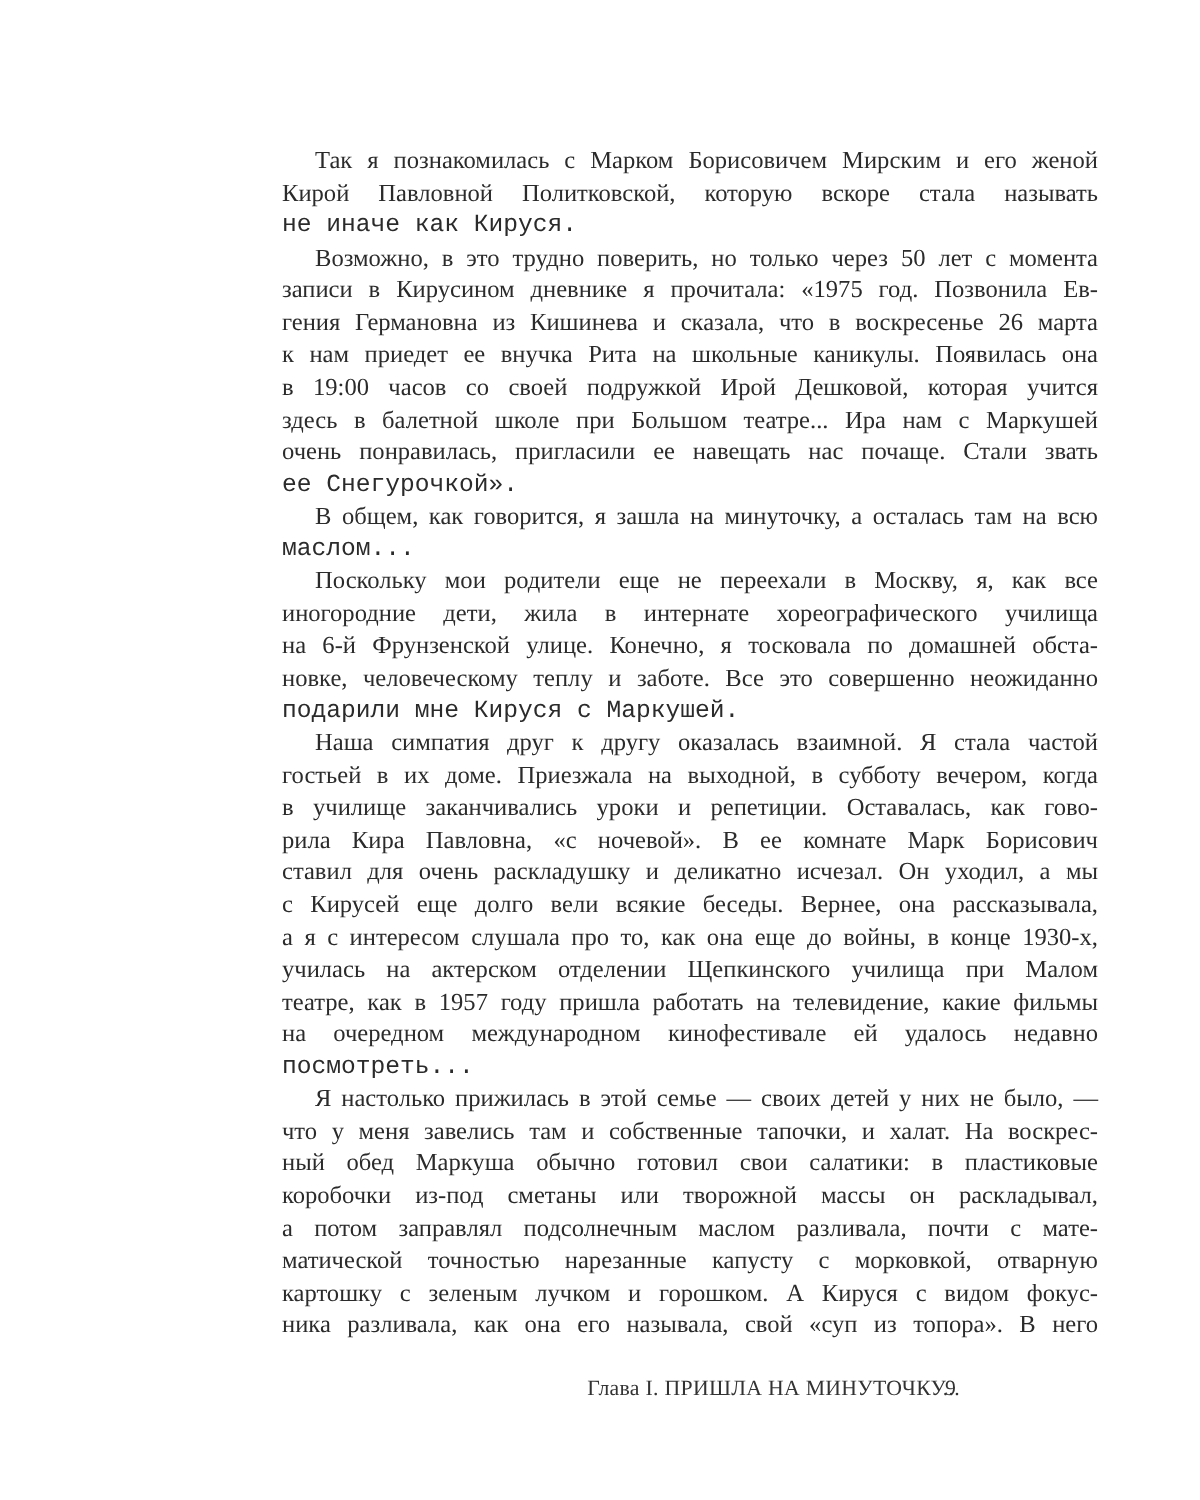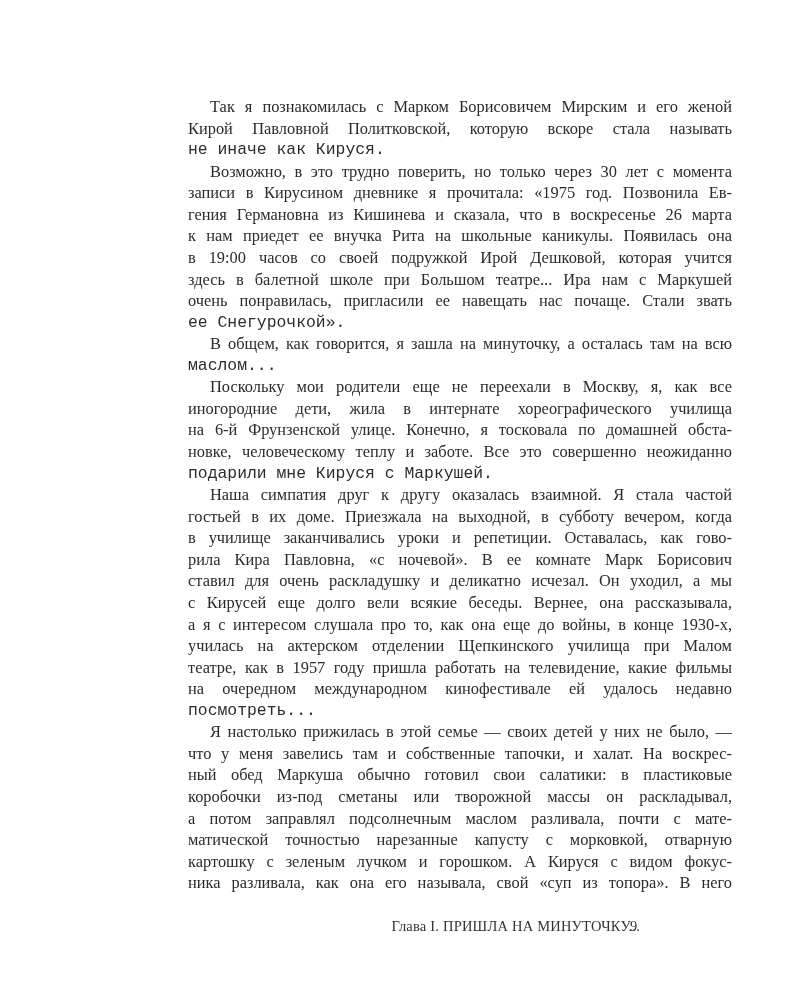--- a/index.html
+++ b/index.html
@@ -69,21 +69,21 @@
 </head>
 <body>
 
 <main class="page-body">
   <div class="para">
     <span class="line first">Так я познакомилась с Марком Борисовичем Мирским и его женой</span>
     <span class="line">Кирой Павловной Политковской, которую вскоре стала называть</span>
     <span class="line last">не иначе как Кируся.</span>
   </div>
   <div class="para">
-    <span class="line first">Возможно, в это трудно поверить, но только через 30 лет с момента</span>
+    <span class="line first">Возможно, в это трудно поверить, но только через 50 лет с момента</span>
     <span class="line">записи в Кирусином дневнике я прочитала: «1975 год. Позвонила Ев-</span>
     <span class="line">гения Германовна из Кишинева и сказала, что в воскресенье 26 марта</span>
     <span class="line">к нам приедет ее внучка Рита на школьные каникулы. Появилась она</span>
     <span class="line">в 19:00 часов со своей подружкой Ирой Дешковой, которая учится</span>
     <span class="line">здесь в балетной школе при Большом театре... Ира нам с Маркушей</span>
     <span class="line">очень понравилась, пригласили ее навещать нас почаще. Стали звать</span>
     <span class="line last">ее Снегурочкой».</span>
   </div>
   <div class="para">
     <span class="line first">В общем, как говорится, я зашла на минуточку, а осталась там на всю</span>

